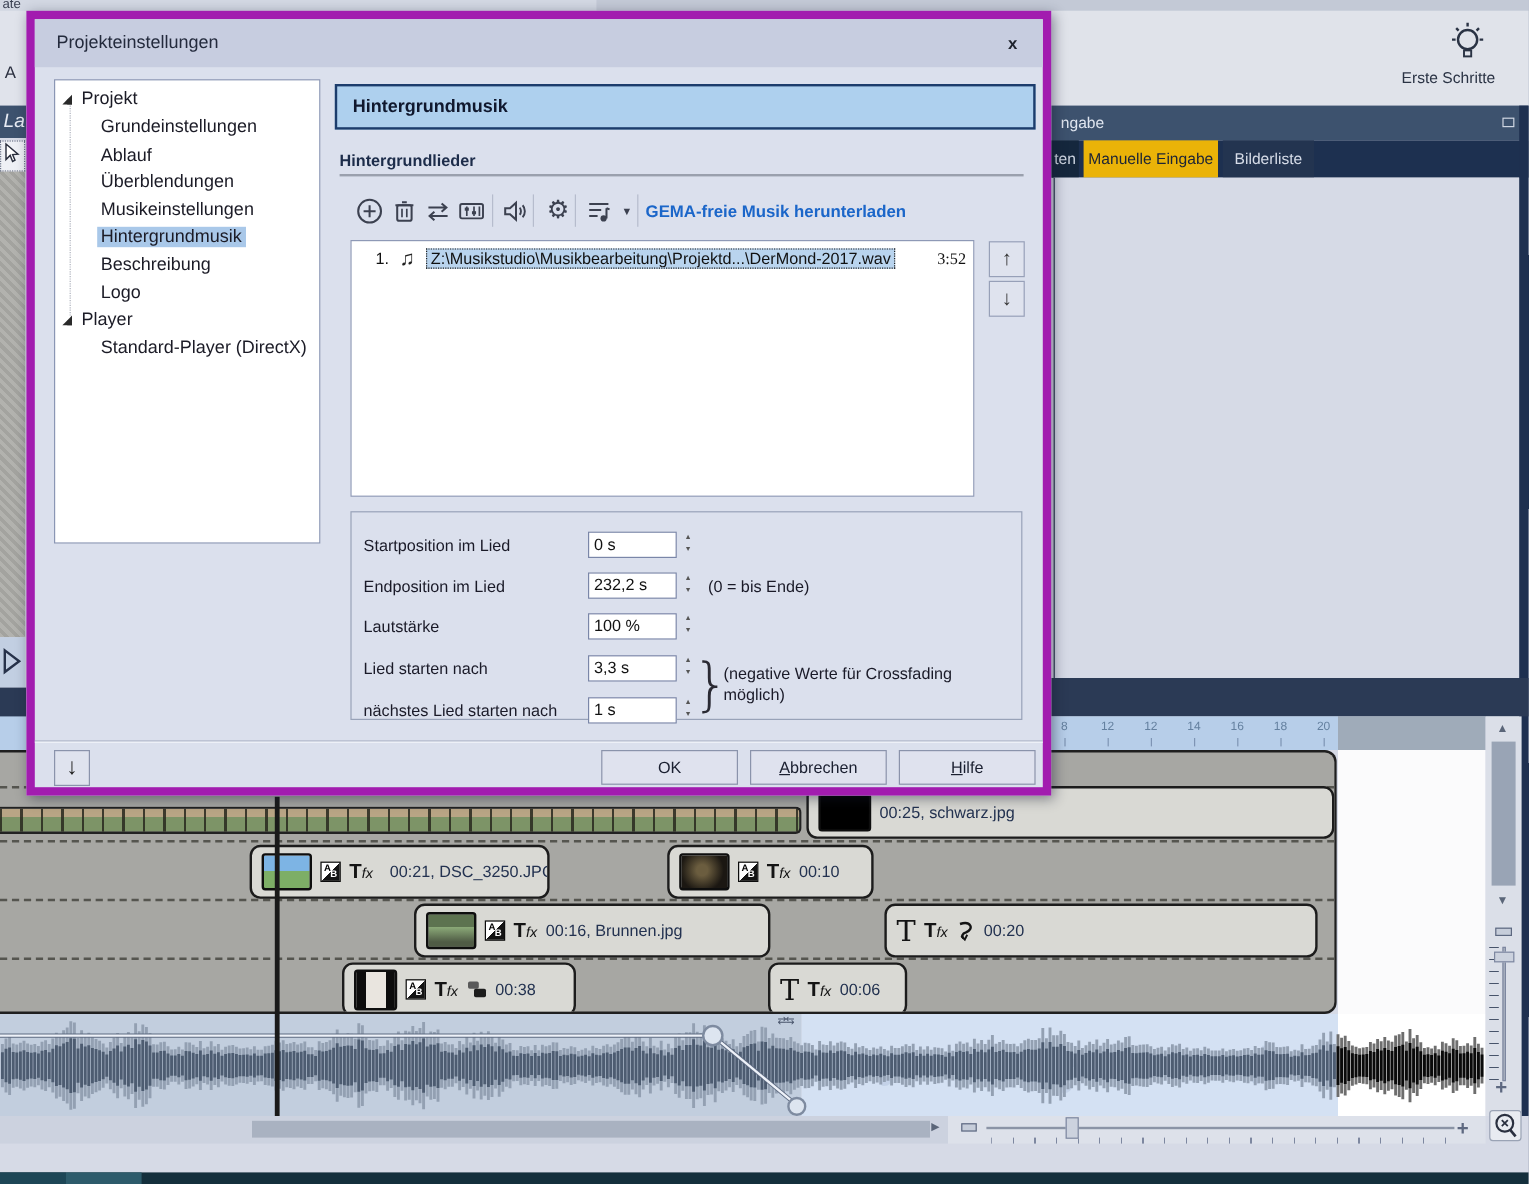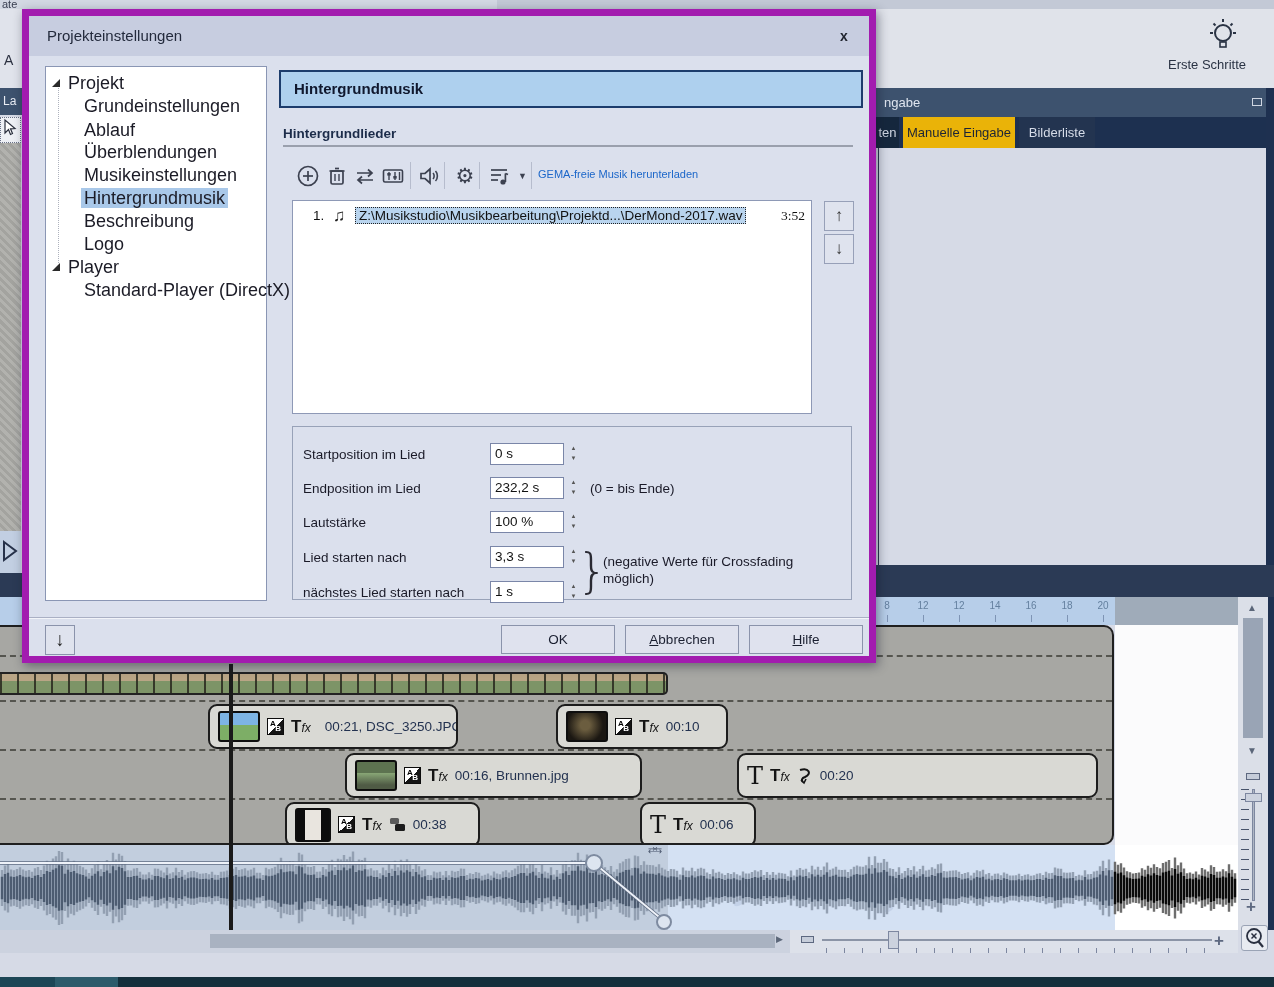--- a/index.html
+++ b/index.html
@@ -5,21 +5,21 @@
   html,body{margin:0;padding:0;background:#9aa2b2;}
   *{box-sizing:border-box;font-family:"Liberation Sans",sans-serif;}
   #screen{position:relative;width:1274px;height:987px;overflow:hidden;background:#d6dae6;}
   .abs{position:absolute;}
 
   
   .top-strip-l{left:0;top:0;width:497px;height:9px;background:#d3d8e3;color:#3a4052;font-size:11px;line-height:9px;padding-left:2px;overflow:hidden;}
   .top-strip-r{left:497px;top:0;width:777px;height:9px;background:#c3c9d6;}
   .rail-top{left:0;top:9px;width:22px;height:79px;background:#e0e3eb;}
   .rail-a{left:4px;top:52px;font-size:14px;color:#2b3040;}
-  .rail-tab{left:0;top:88px;width:22px;height:27px;background:#3d526e;color:#e8ecf4;font-size:12px;line-height:27px;padding-left:3px;}
+  .rail-tab{left:0;top:88px;width:22px;height:27px;background:#3d526e;color:#e8ecf4;font-size:16px;line-height:27px;padding-left:3px;font-style:italic;}
   .rail-tool{left:0;top:117px;width:21px;height:26px;background:#eef0f5;border:1px dotted #6a7287;}
   .rail-texture{left:0;top:143px;width:21px;height:388px;background:repeating-linear-gradient(45deg,#b2b2ae 0 3px,#a3a39f 3px 6px);}
   .rail-play{left:0;top:531px;width:21px;height:42px;background:#c2cfe2;}
   .rail-play svg{margin:8px 0 0 1px;}
   .rail-dark{left:0;top:573px;width:22px;height:92px;background:#2b3a55;}
 
   .rt-area{left:876px;top:9px;width:398px;height:79px;background:#e0e3ea;}
   .erste{left:1168px;top:57px;width:104px;font-size:13px;color:#2a3344;}
   .bulb{left:1205px;top:17px;}
   .panel-header{left:876px;top:88px;width:398px;height:29px;background:#3d526e;color:#dfe5ef;font-size:13px;line-height:29px;padding-left:8px;}
@@ -90,35 +90,35 @@
   .statusbar .sep{position:absolute;top:4px;width:1px;height:16px;background:#cdd4e2;}
   .st-seg{position:absolute;top:0;}
   .bottom-strip{left:0;top:977px;width:1274px;height:10px;background:#142f3c;}
   .bs1{left:0;top:977px;width:55px;height:10px;background:#1d4656;}
   .bs2{left:55px;top:977px;width:63px;height:10px;background:#2d5b6b;}
 
   
   .dialog{left:22px;top:9px;width:854px;height:654px;background:#dbe0ed;border:7px solid #a21caf;box-shadow:2px 3px 10px rgba(20,25,45,.45);}
   .dlg-title{position:absolute;left:0;top:0;width:100%;height:40px;background:#c7cde0;color:#232a3c;font-size:15px;line-height:40px;padding-left:18px;}
   .dlg-close{position:absolute;right:16px;top:11px;width:18px;height:18px;font-size:14px;font-weight:bold;color:#20242e;text-align:center;line-height:18px;}
-  .tree{position:absolute;left:16px;top:50px;width:222px;height:535px;background:#fff;border:1px solid #8a96b4;font-size:18px;color:#1b1b26;}
+  .tree{position:absolute;left:16px;top:50px;width:222px;height:387px;background:#fff;border:1px solid #8a96b4;font-size:15px;color:#1b1b26;}
   .titem{position:absolute;white-space:nowrap;line-height:20px;}
   .texp{position:absolute;width:0;height:0;border:4px solid transparent;border-right-color:#2a2a2a;border-bottom-color:#2a2a2a;}
   .tsel{background:#a9c8e9;padding:0 3px;margin-left:-3px;}
   .tdots{position:absolute;border-left:1px dotted #aeb2bd;}
 
   .hdrbox{position:absolute;left:250px;top:54px;width:584px;height:38px;background:#aed0ee;border:2px solid #1c3c6c;color:#10182e;font-weight:bold;font-size:15px;line-height:34px;padding-left:13px;}
   .section-lbl{position:absolute;left:254px;top:110px;font-weight:bold;font-size:13.5px;color:#1c2c4a;}
   .section-div{position:absolute;left:254px;top:129px;width:570px;height:2px;background:#9aa0ad;}
 
   .tb-icon{position:absolute;top:148px;width:24px;height:24px;}
   .tb-sep{position:absolute;top:146px;width:1px;height:27px;background:#b6bccd;}
   .gear-glyph{font-size:21px;color:#3c4150;line-height:24px;text-align:center;width:24px;display:block;}
   .caret{position:absolute;top:155px;font-size:9px;color:#3c4150;}
-  .gema{position:absolute;left:509px;top:152px;font-size:11px;font-weight:normal;color:#1b66c9;}
+  .gema{position:absolute;left:509px;top:152px;font-size:14px;font-weight:bold;color:#1b66c9;}
 
   .songlist{position:absolute;left:263px;top:184px;width:520px;height:214px;background:#fff;border:1px solid #8e99b6;}
   .song-row{position:absolute;left:0;top:5px;width:100%;height:22px;font-size:13.5px;color:#111;}
   .song-idx{position:absolute;left:20px;top:2px;}
   .song-note{position:absolute;left:40px;top:0;font-size:17px;color:#222;}
   .song-path{position:absolute;left:62px;top:1px;background:#b9d4ee;border:1px dotted #222;padding:0 3px;max-width:400px;overflow:hidden;white-space:nowrap;}
   .song-dur{position:absolute;left:488px;top:2px;font-family:Liberation Serif, serif;}
   .updown{position:absolute;left:795px;width:30px;height:30px;background:#dfe3ee;border:1px solid #97a0b8;font-size:17px;color:#333;text-align:center;line-height:28px;}
 
   .groupbox{position:absolute;left:263px;top:410px;width:560px;height:174px;border:1px solid #98a2b8;}
@@ -203,20 +203,24 @@
   <div class="abs tracks-white"></div>
 
   <div class="abs track-box">
     <div class="dash" style="top:28px"></div>
     <div class="dash" style="top:73px"></div>
     <div class="dash" style="top:122px"></div>
     <div class="dash" style="top:171px"></div>
 
     <div class="filmstrip"></div>
 
+    <div class="clip" style="left:672px;top:28px;width:440px;height:44px">
+      <span class="thumb" style="width:44px;height:32px;background:#000"></span>
+      <span>00:25, schwarz.jpg</span>
+    </div>
 
     <div class="clip" style="left:208px;top:77px;width:250px;height:45px">
       <span class="thumb" style="width:42px;height:31px;background:linear-gradient(#7db4e4 0 46%,#7dae66 46%)"></span>
       <span class="ab">
           <i>A</i>
           <i>B</i>
         </span>
       <span class="tfx"><b>T</b><i>fx</i></span>
       <svg width="16" height="18" viewBox="0 0 16 18">
           <path d="M3 3 C 12 0 15 7 8 10 C 5 11 4 13 6 15" fill="none" stroke="#141414" stroke-width="2"></path>

